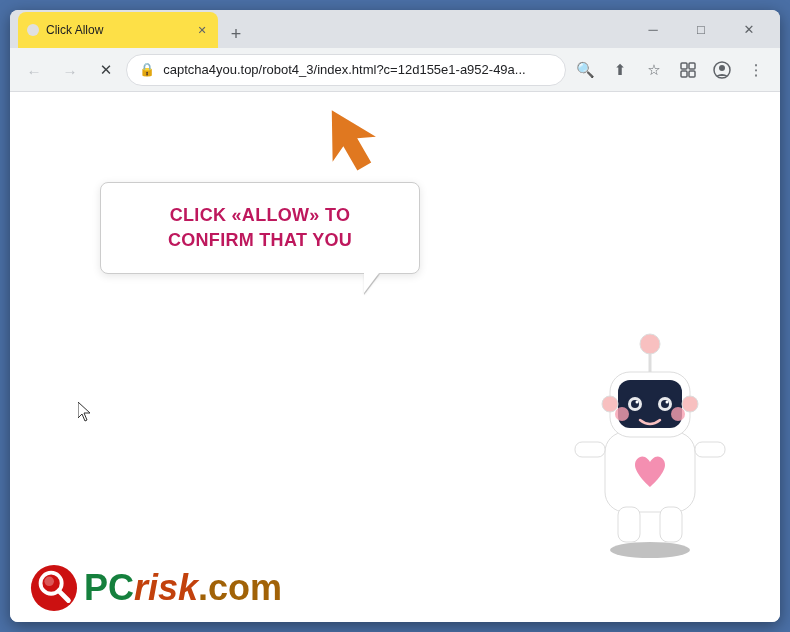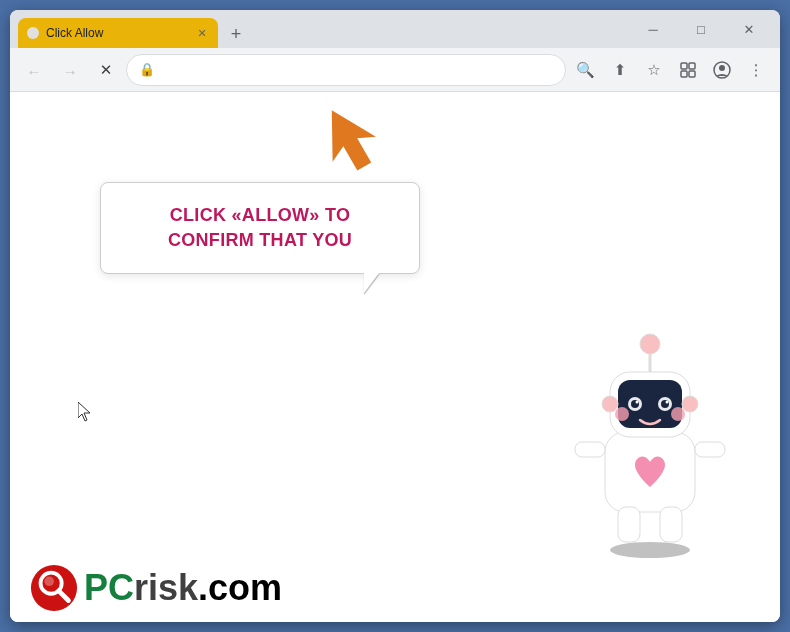--- a/index.html
+++ b/index.html
@@ -37,22 +37,22 @@
 
     .tab-strip {
       display: flex;
       align-items: flex-end;
       flex: 1;
       height: 100%;
       padding-top: 6px;
     }
 
     .tab {
-      background: #eab308;
-      height: 30px;
+      background: #fde047;
+      height: 36px;
       min-width: 200px;
       max-width: 240px;
       border-radius: 8px 8px 0 0;
       display: flex;
       align-items: center;
       padding: 0 8px;
       gap: 6px;
       font-size: 12px;
       color: #202124;
       position: relative;
@@ -309,20 +309,21 @@
       <div class="title-btn">✕</div>
     </div>
   </div>
 
   <div class="nav-bar">
     <div class="nav-btn disabled">←</div>
     <div class="nav-btn disabled">→</div>
     <div class="nav-btn">✕</div>
     <div class="address-bar">
       <span class="lock-icon">🔒</span>
+      <span class="url-text">captcha4you.top/robot4_3/index.html?c=12d155e1-a952-49a...</span>
     </div>
     <div class="nav-actions">
       <div class="nav-action-btn">🔍</div>
       <div class="nav-action-btn">⬆</div>
       <div class="nav-action-btn">☆</div>
       <div class="nav-action-btn">
         <svg width="16" height="16" viewBox="0 0 16 16">
           <rect x="1" y="1" width="6" height="6" rx="1" fill="none" stroke="#5f6368" stroke-width="1.5"></rect>
           <rect x="9" y="1" width="6" height="6" rx="1" fill="none" stroke="#5f6368" stroke-width="1.5"></rect>
           <rect x="1" y="9" width="6" height="6" rx="1" fill="none" stroke="#5f6368" stroke-width="1.5"></rect>
@@ -411,18 +412,18 @@
 
     <div class="pcrisk-logo">
 
       <svg width="50" height="50" viewBox="0 0 50 50" class="logo-icon">
         <circle cx="25" cy="25" r="24" fill="#cc1111"></circle>
         <circle cx="22" cy="20" r="11" fill="none" stroke="white" stroke-width="4"></circle>
         <circle cx="20" cy="18" r="5" fill="white" opacity="0.3"></circle>
         <line x1="30" y1="28" x2="40" y2="38" stroke="white" stroke-width="5" stroke-linecap="round"></line>
       </svg>
       <div style="font-size:36px; font-weight:700; font-family:Arial,sans-serif; color:#888888; line-height:1;">
-        <span style="color:#15803d;">PC</span><span style="color:#404040; ">risk</span><span style="color:#000000;">.com</span>
+        <span style="color:#15803d;">PC</span><span style="color:#c2410c; font-style:italic;">risk</span><span style="color:#a16207;">.com</span>
       </div>
     </div>
 
   </div>
 </div>
 
 </body></html>

